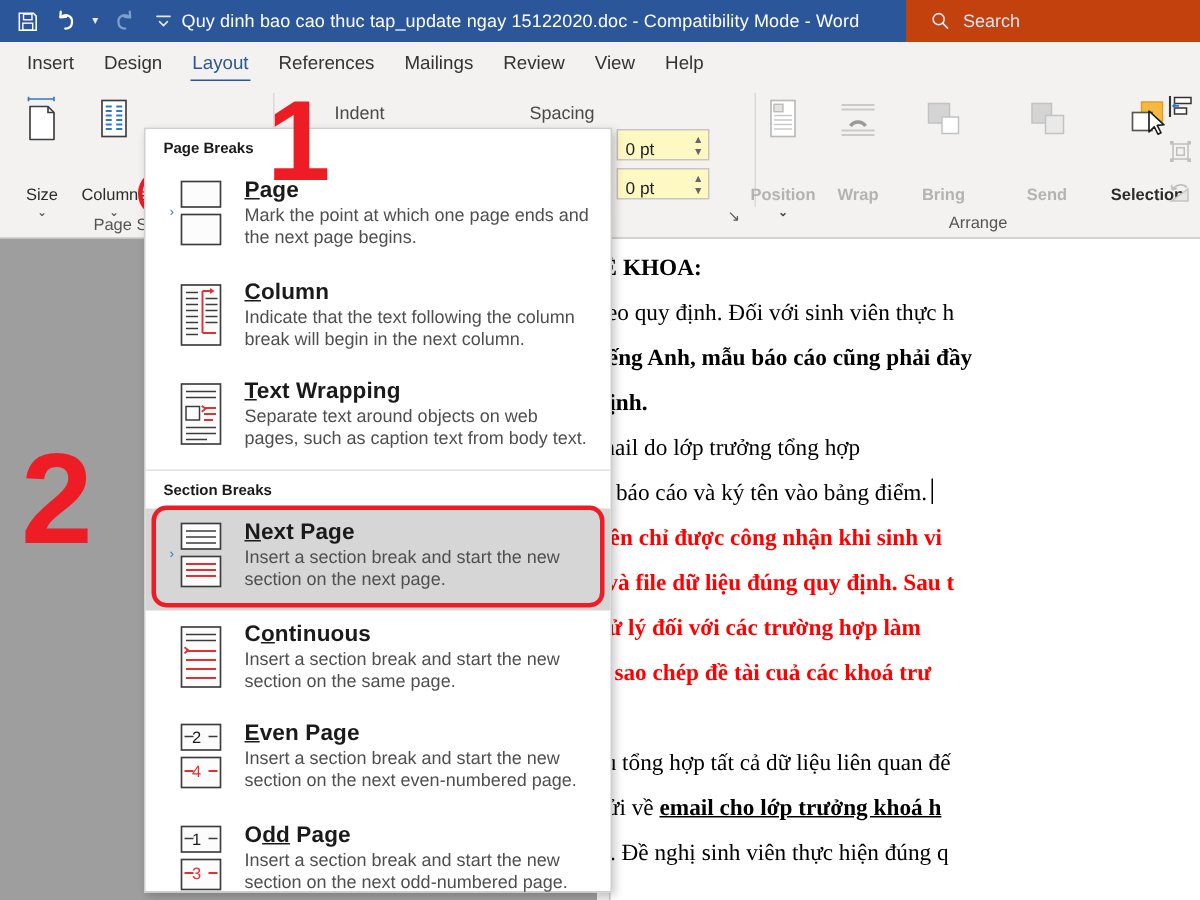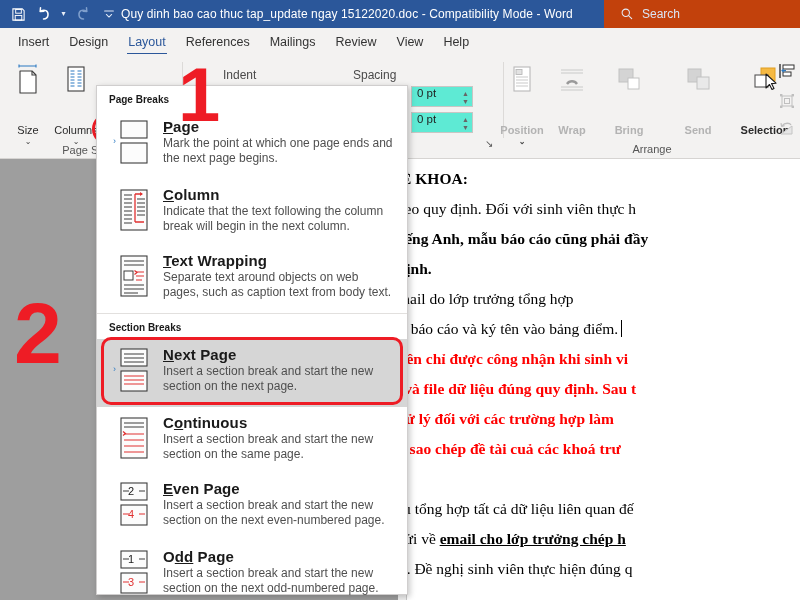--- a/index.html
+++ b/index.html
@@ -85,22 +85,22 @@
     font-size: 12px; color: #2b2b2b;
   }
   .breaks-hl {
     position: absolute; left: 92px; top: 57px; width: 86px; height: 32px;
     border: 3px solid #ee1c25; border-radius: 16px; pointer-events: none;
   }
 
   .col-hdr { position: absolute; font-size: 12px; color: #4a4a4a; }
 
   .spin {
-    position: absolute; width: 62px; height: 21px; background: #5eead4;
-    border: 1px solid #c8c6c4; display: flex; align-items: flex-start;
+    position: absolute; width: 62px; height: 21px; background: #fef9c3;
+    border: 1px solid #c8c6c4; display: flex; align-items: flex-end;
     font-size: 11.5px; color: #1f1f1f; padding-left: 5px;
   }
   .spin .arrows {
     position: absolute; right: 3px; top: 1px; display: flex; flex-direction: column;
     align-items: center; justify-content: center; height: 19px; color: #666; font-size: 7px; line-height: 8px;
   }
   .dlg-launch {
     position: absolute; font-size: 10px; color: #5a5a5a;
   }
 
@@ -408,21 +408,21 @@
         <p class="p b">ằng ngôn ngữ Tiếng Anh, mẫu báo cáo cũng phải đầy</p>
         <p class="p b">nh tự theo quy định.</p>
         <p class="p">g hợp: gửi qua email do lớp trưởng tổng hợp</p>
         <p class="p"><span>hải đến Khoa nộp báo cáo và ký tên vào bảng điểm.</span><span class="caret"></span></p>
         <p class="p b red">c tập của Sinh viên chỉ được công nhận khi sinh vi</p>
         <p class="p b red">ầu, nộp báo cáo và file dữ liệu đúng quy định. Sau t</p>
         <p class="p b red">nh kiểm tra và xử lý đối với các trường hợp làm</p>
         <p class="p b red">ặc có hiện tượng sao chép đề tài cuả các khoá trư</p>
         <p class="p b red">khác.</p>
         <p class="p">email: File dữ liệu tổng hợp tất cả dữ liệu liên quan đế</p>
-        <p class="p"><span>ng .rar, .zip. Và gửi về </span><span class="b u">email cho lớp trưởng chép h</span></p>
+        <p class="p"><span>ng .rar, .zip. Và gửi về </span><span class="b u">email cho lớp trưởng khoá h</span></p>
         <p class="p"><span class="b">báo cáo thực tập</span><span>. Đề nghị sinh viên thực hiện đúng q</span></p>
       </div>
     </div>
 
   </div>
 
   <div class="menu">
 
     <div class="menu-head">Page Breaks</div>
 

